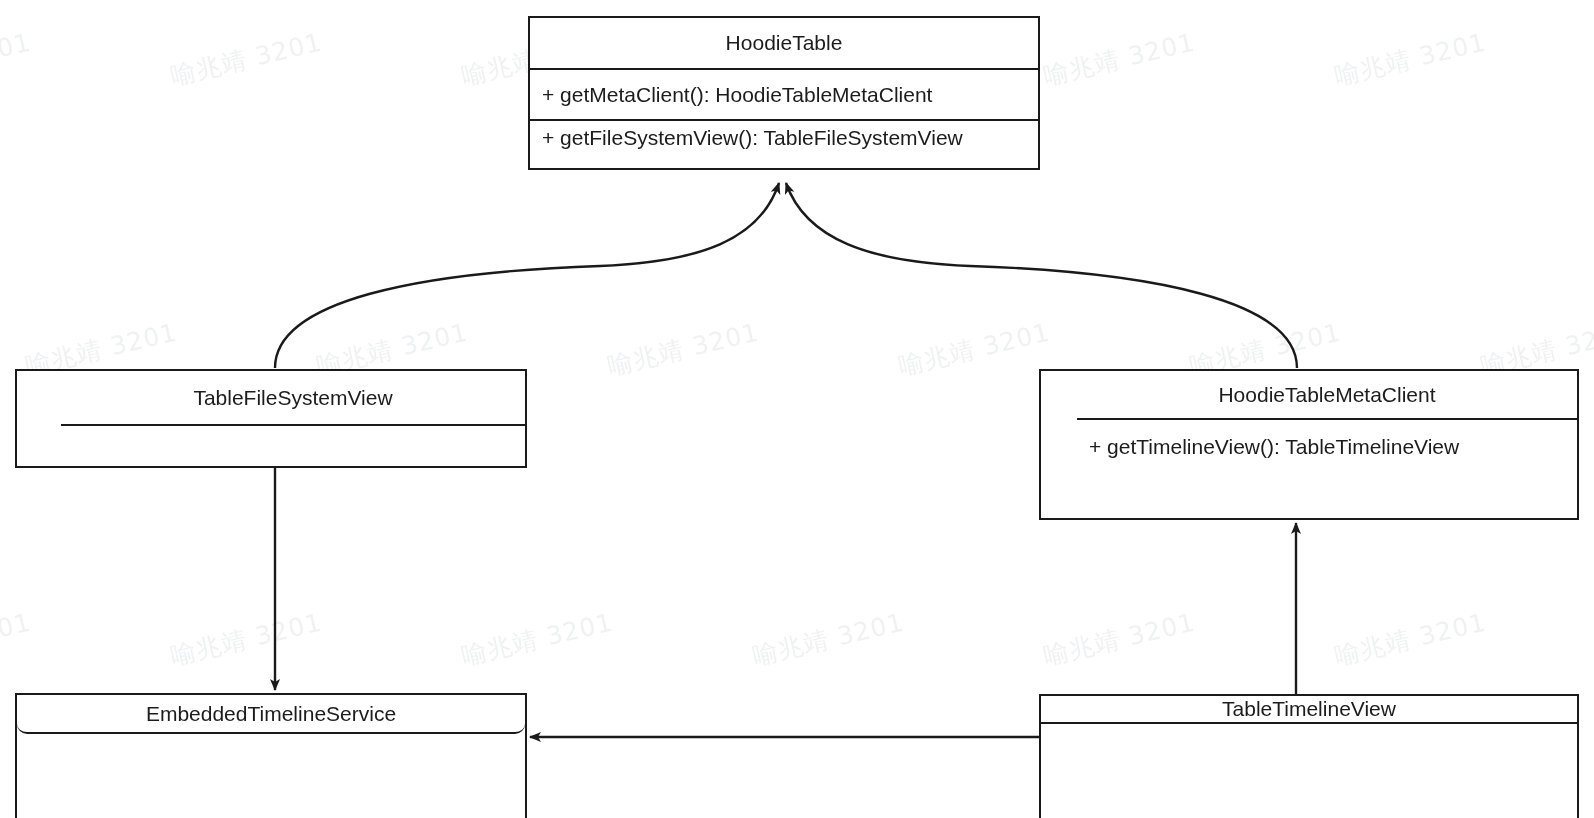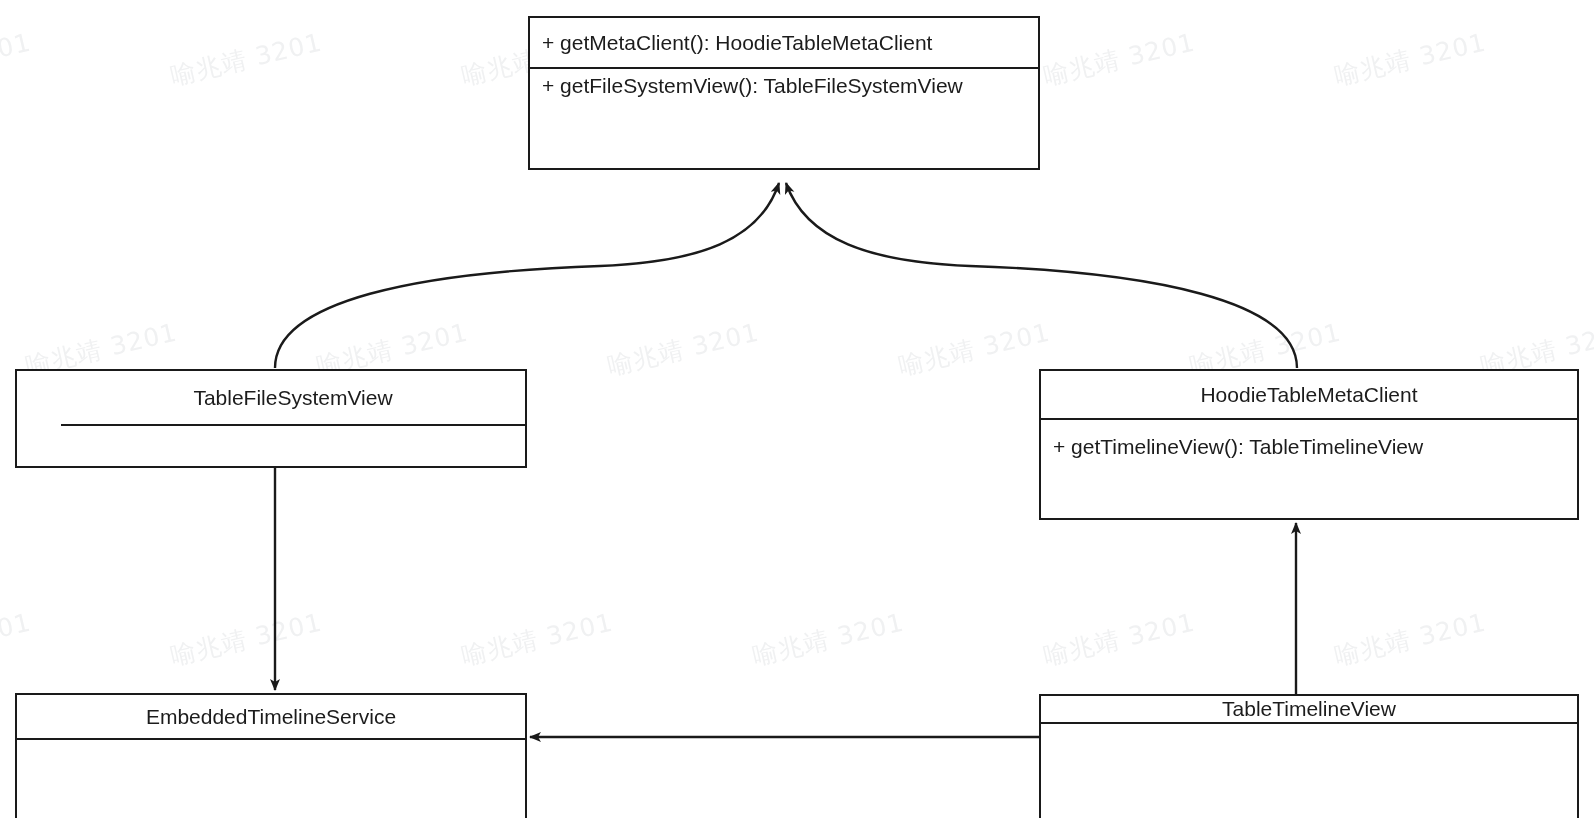--- a/index.html
+++ b/index.html
@@ -127,39 +127,40 @@
 
     <path d="M 275 468 L 275 690" fill="none" stroke="#1a1a1a" stroke-width="2.4" marker-end="url(#arrow-solid)"></path>
 
     <path d="M 1296 694 L 1296 523" fill="none" stroke="#1a1a1a" stroke-width="2.4" marker-end="url(#arrow-solid)"></path>
 
     <path d="M 1039 737 L 530 737" fill="none" stroke="#1a1a1a" stroke-width="2.4" marker-end="url(#arrow-solid)"></path>
   </svg>
 
   <div id="class-layer">
       <div class="uml-class" style="left: 528px; top: 16px; width: 512px; height: 154px;">
+        <div class="uml-class-name" style="height: 52px;">HoodieTable</div>
         <div class="uml-compartment" style="height: 98px;">
           <div class="uml-member" style="height: 49px;">+ getMetaClient(): HoodieTableMetaClient</div>
           <div class="uml-member" style="height: 35px;">+ getFileSystemView(): TableFileSystemView</div>
         </div>
       </div>
       <div class="uml-class" style="left: 15px; top: 369px; width: 512px; height: 99px;">
         <div class="uml-class-name" style="height: 55px; margin-left: 44px;">TableFileSystemView</div>
         <div class="uml-compartment" style="height: 40px;">
           <div class="uml-compartment-empty"></div>
         </div>
       </div>
-      <div class="uml-class" style="left: 1039px; top: 369px; width: 540px; height: 151px;">
+      <div class="uml-class" style="left: 1039px; top: 369px; width: 540px; height: 151px; padding-left: 36px;">
         <div class="uml-class-name" style="height: 49px;">HoodieTableMetaClient</div>
         <div class="uml-compartment" style="height: 98px;">
           <div class="uml-member" style="height: 53px;">+ getTimelineView(): TableTimelineView</div>
         </div>
       </div>
       <div class="uml-class" style="left: 15px; top: 693px; width: 512px; height: 132px;">
-        <div class="uml-class-name" style="height: 45px;">EmbeddedTimelineService</div>
+        <div class="uml-class-name" style="height: 39px; border-radius: 10px;">EmbeddedTimelineService</div>
         <div class="uml-compartment" style="height: 83px;">
           <div class="uml-compartment-empty"></div>
         </div>
       </div>
       <div class="uml-class" style="left: 1039px; top: 694px; width: 540px; height: 131px;">
         <div class="uml-class-name" style="height: 28px;">TableTimelineView</div>
         <div class="uml-compartment" style="height: 83px;">
           <div class="uml-compartment-empty"></div>
         </div>
       </div>

